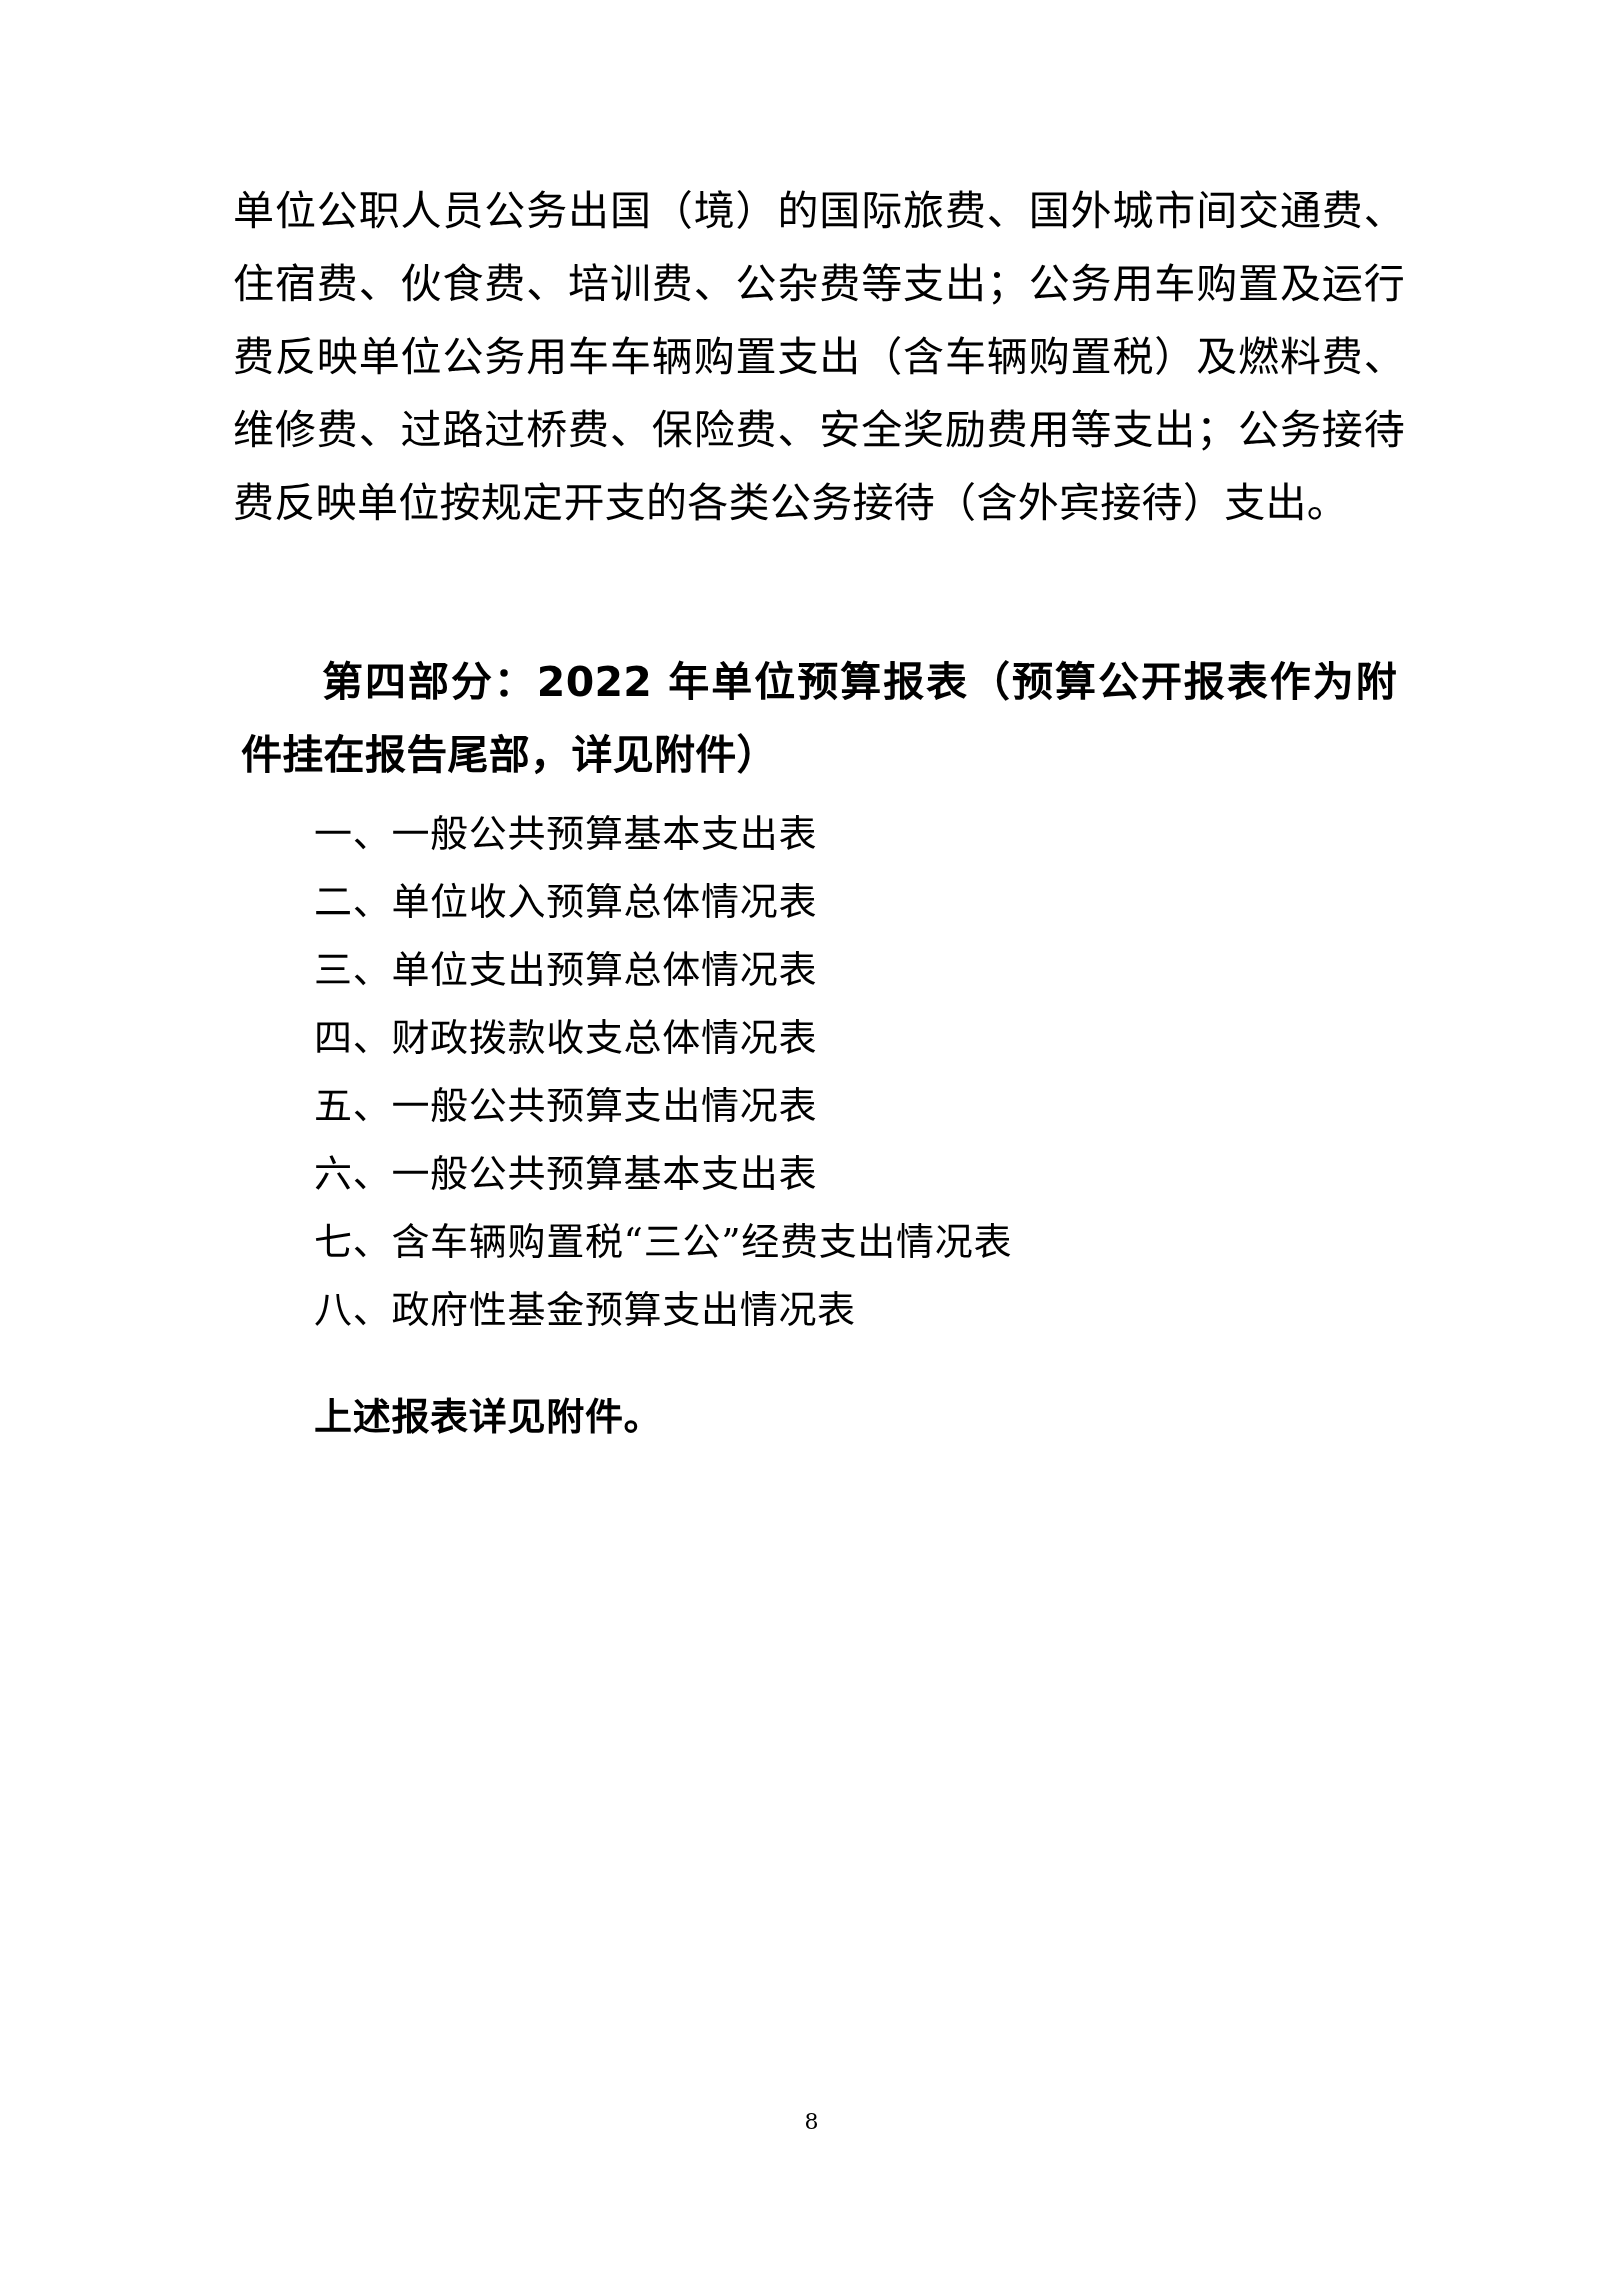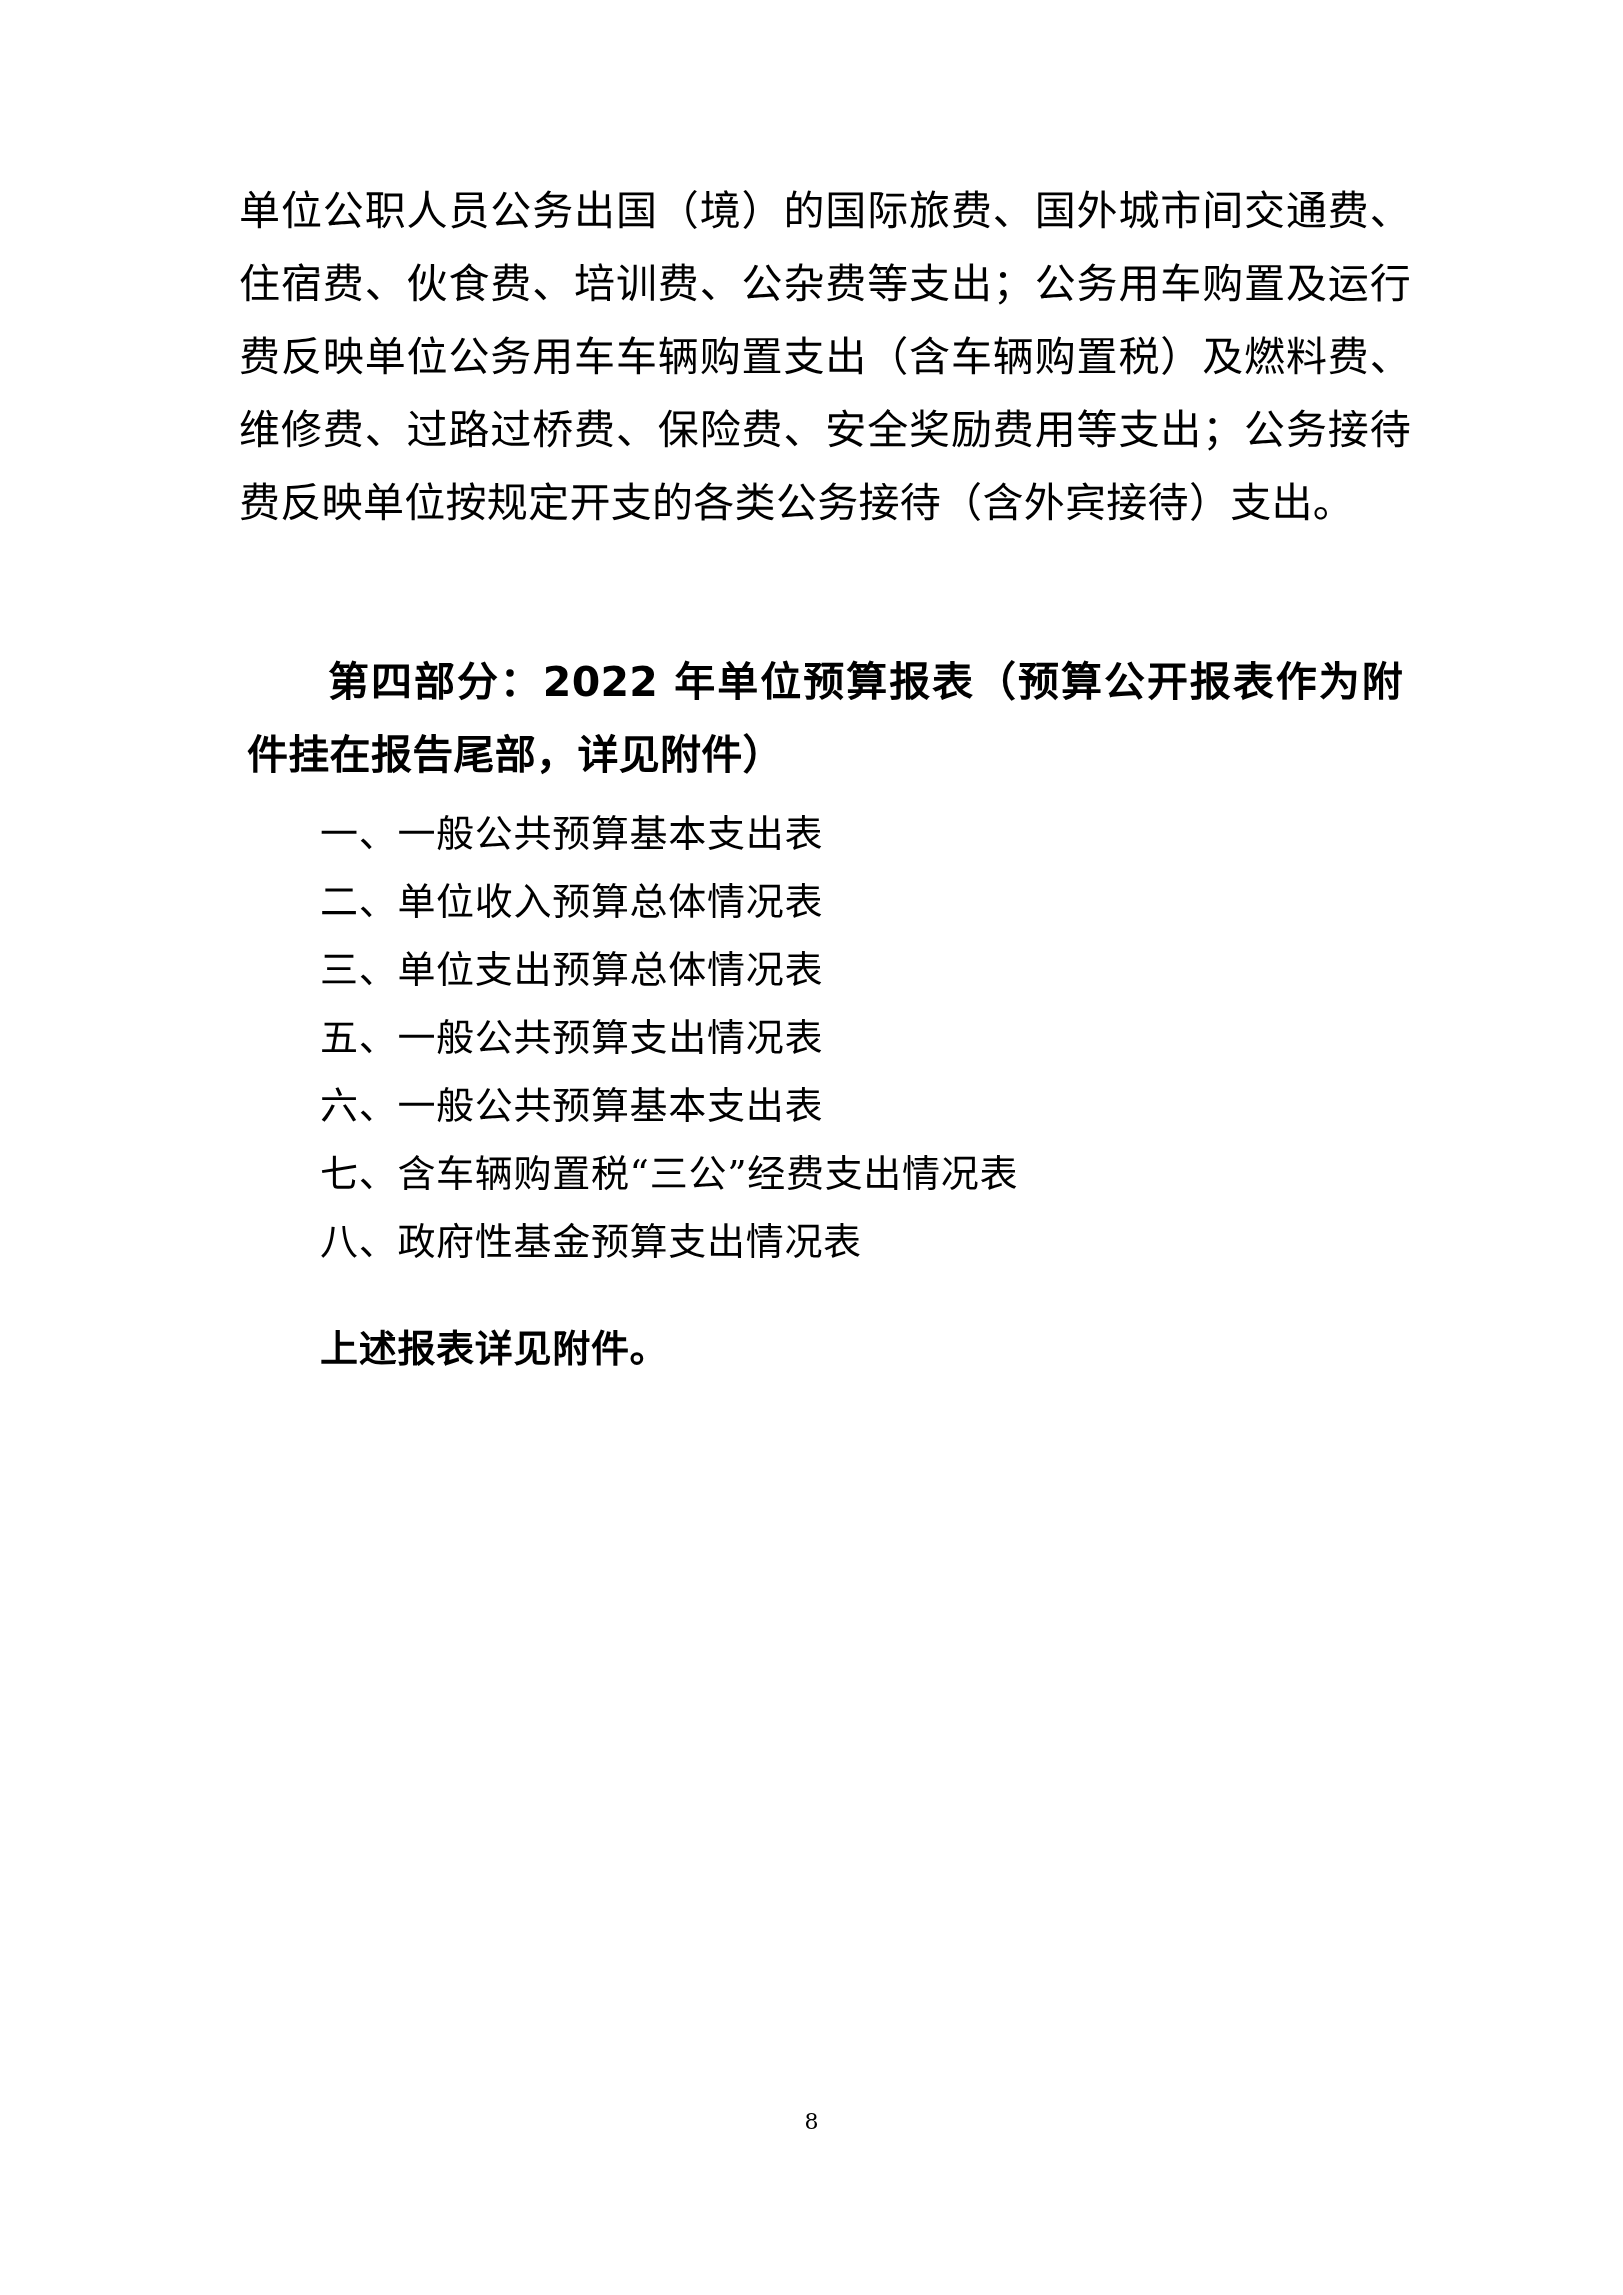--- a/index.html
+++ b/index.html
@@ -15,21 +15,21 @@
   .page {
     position: relative;
     width: 1623px;
     height: 2295px;
     background: #ffffff;
     box-sizing: border-box;
     overflow: hidden;
   }
   .content {
     position: absolute;
-    left: 239px;
+    left: 233px;
     top: 175px;
     width: 1172px;
   }
   .para {
     font-size: 41px;
     line-height: 73px;
     letter-spacing: 0.3px;
     text-align: justify;
     text-justify: inter-ideograph;
     margin: 0;
@@ -98,20 +98,21 @@
     <p class="para para-body">单位公职人员公务出国（境）的国际旅费、国外城市间交通费、住宿费、伙食费、培训费、公杂费等支出；公务用车购置及运行费反映单位公务用车车辆购置支出（含车辆购置税）及燃料费、维修费、过路过桥费、保险费、安全奖励费用等支出；公务接待费反映单位按规定开支的各类公务接待（含外宾接待）支出。</p>
 
     <div class="spacer-lg"></div>
 
     <h2 class="heading">第四部分：2022 年单位预算报表（预算公开报表作为附件挂在报告尾部，详见附件）</h2>
 
     <ul class="list">
       <li class="list-item">一、一般公共预算基本支出表</li>
       <li class="list-item">二、单位收入预算总体情况表</li>
       <li class="list-item">三、单位支出预算总体情况表</li>
+      <li class="list-item">四、财政拨款收支总体情况表</li>
       <li class="list-item">五、一般公共预算支出情况表</li>
       <li class="list-item">六、一般公共预算基本支出表</li>
       <li class="list-item">七、含车辆购置税“三公”经费支出情况表</li>
       <li class="list-item">八、政府性基金预算支出情况表</li>
     </ul>
 
     <div class="spacer-sm"></div>
 
     <p class="closing">上述报表详见附件。</p>
 

